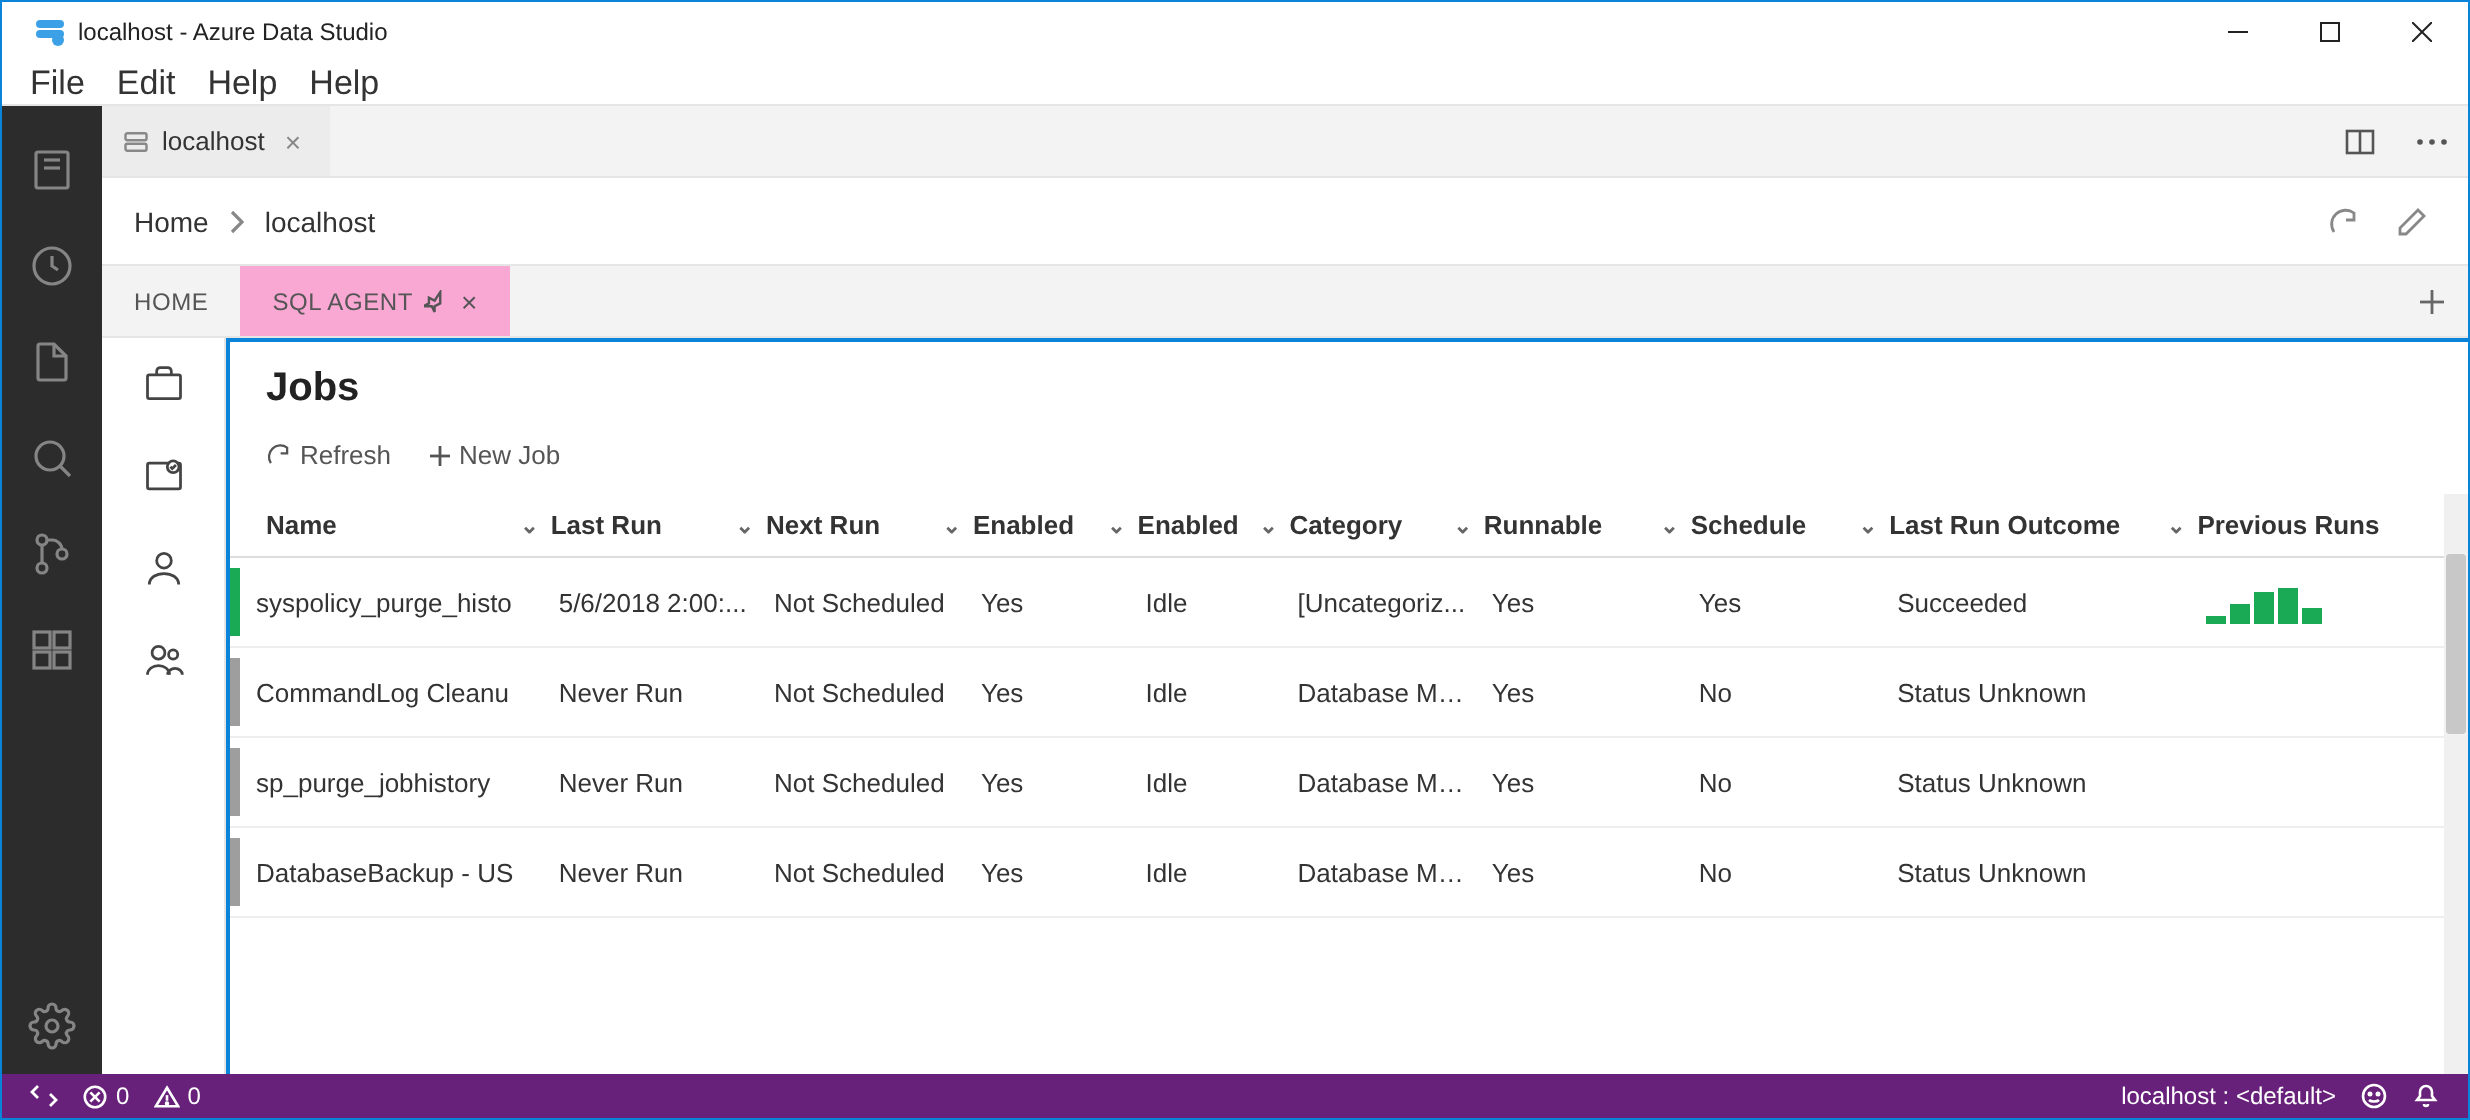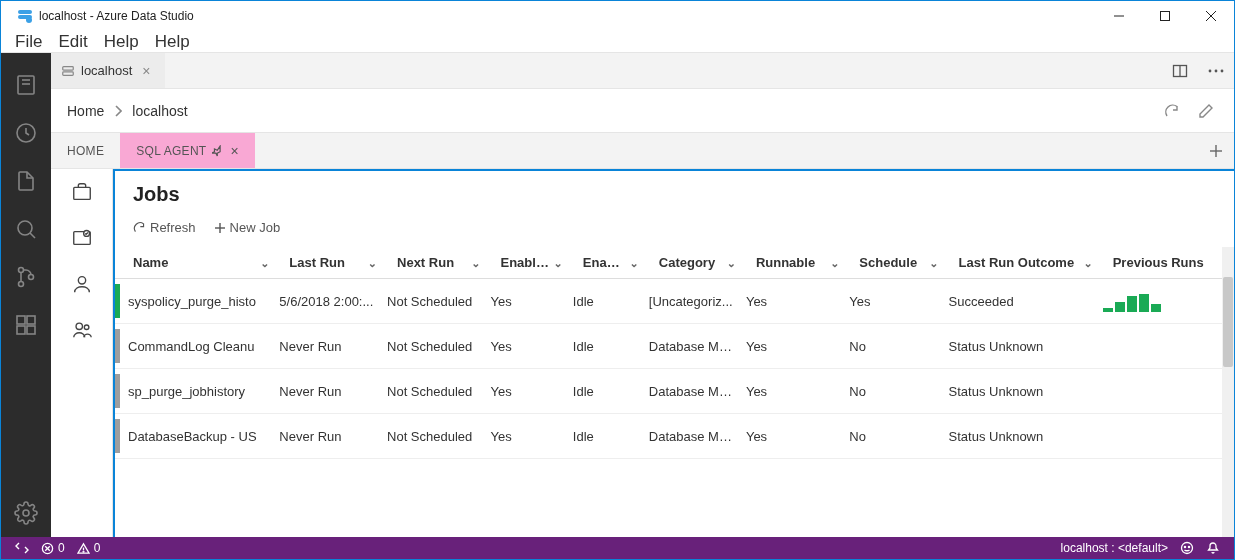--- a/index.html
+++ b/index.html
@@ -47,21 +47,21 @@
   .dash-body { flex: 1; display: flex; min-height: 0; }
   .leftnav { width: 62px; border-right: 1px solid #e5e5e5; display: flex; flex-direction: column; align-items: center; padding-top: 12px; gap: 24px; }
   .leftnav .nav-item { color: #444; cursor: pointer; }
   .main-panel { flex: 1; display: flex; flex-direction: column; border: 2px solid #0a84d8; border-right: none; border-bottom: none; min-width: 0;}
   .main-panel h1 { font-size: 20px; font-weight: 600; padding: 12px 18px 6px; color: #222; }
   .toolbar { display: flex; align-items: center; gap: 18px; padding: 8px 18px 12px; color: #555; font-size: 13px; }
   .toolbar .tbtn { display: flex; align-items: center; gap: 4px; cursor: pointer; }
   
   .grid-wrap { flex: 1; overflow: hidden; position: relative; }
   .grid { width: 100%; border-collapse: collapse; font-size: 13px; color: #333; table-layout: fixed; }
-  .grid th { text-align: left; font-weight: 600; padding: 8px 16px; border-bottom: 1px solid #ddd; position: relative; white-space: nowrap; overflow: hidden; text-overflow: ellipsis;}
+  .grid th { text-align: left; font-weight: 600; padding: 8px 2px; border-bottom: 1px solid #ddd; position: relative; white-space: nowrap; overflow: hidden; text-overflow: ellipsis;}
   .grid th .sort { position: absolute; right: 4px; top: 50%; transform: translateY(-50%); color: #666; font-size: 11px;}
   .grid td { padding: 0 6px; height: 44px; border-bottom: 1px solid #eee; white-space: nowrap; overflow: hidden; text-overflow: ellipsis; vertical-align: middle;}
   .grid td.name-cell { padding-left: 0; }
   .name-cell .name-inner { display: flex; align-items: center; height: 44px; }
   .name-cell .status-bar { width: 5px; height: 34px; margin-right: 8px; background: #9e9e9e; }
   .name-cell .status-bar.ok { background: #1aaa55; }
   .sparkline { display: flex; align-items: flex-end; gap: 2px; height: 22px; }
   .sparkline .bar { width: 10px; background: #1aaa55; }
   .vscroll { position: absolute; right: 0; top: 0; bottom: 0; width: 12px; background: #f0f0f0; }
   .vscroll .thumb { position: absolute; left: 1px; right: 1px; top: 30px; height: 90px; background: #c8c8c8; border-radius: 2px; }

